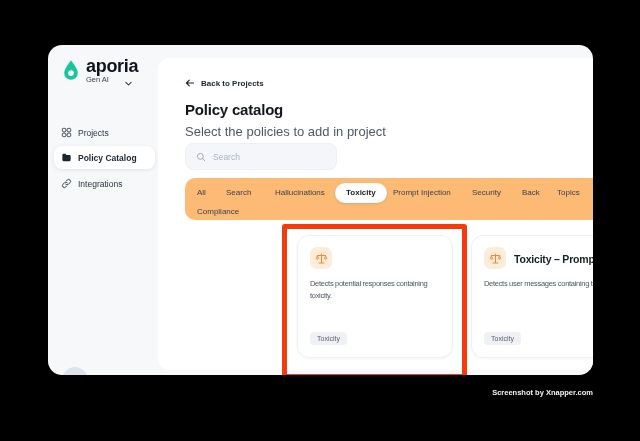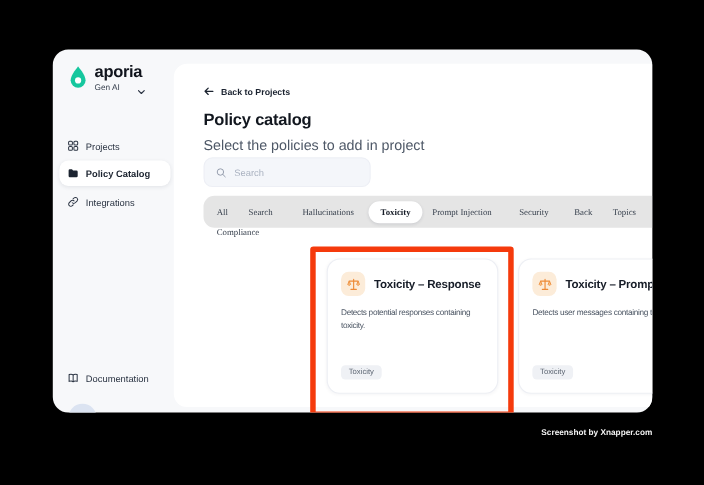--- a/index.html
+++ b/index.html
@@ -16,21 +16,21 @@
   .window {
     position:absolute; left:48px; top:45px; width:545px; height:330px;
     background:#f7f8fa; border-radius:14px; overflow:hidden;
     box-shadow:0 12px 40px rgba(0,0,0,.55);
   }
 
   
   .sidebar { position:absolute; left:0; top:0; width:110px; height:100%; }
   .logo-row { position:absolute; left:12px; top:14px; display:flex; align-items:flex-start; gap:4px; }
   .logo-mark { width:22px; height:22px; flex:0 0 auto; }
-  .logo-name { font-size:15px; font-weight:bold; color:#10141c; letter-spacing:-.3px; line-height:14px; }
+  .logo-name { font-size:18px; font-weight:bold; color:#10141c; letter-spacing:-.3px; line-height:14px; }
   .logo-ws { font-size:7.5px; color:#343d4b; margin-top:2px; }
   .ws-chevron { position:absolute; left:76px; top:34px; width:9px; height:9px; cursor:pointer; }
 
   .nav-item {
     position:absolute; left:6px; width:101px; height:23px;
     display:flex; align-items:center; gap:6px; padding-left:7px;
     border-radius:8px; font-size:8.5px; color:#2a3342; cursor:pointer;
   }
   .nav-item.active { background:#fff; box-shadow:0 1px 4px rgba(25,35,60,.10); font-weight:bold; color:#1c2430; }
   .nav-ico { width:11px; height:11px; flex:0 0 auto; display:block; }
@@ -59,21 +59,21 @@
     display:flex; align-items:center; gap:7px; padding:0 10px;
   }
   .search-ico { width:10px; height:10px; flex:0 0 auto; }
   .searchbar input {
     border:none; outline:none; background:transparent; width:100%;
     font-family:"Liberation Sans",sans-serif; font-size:8.5px; color:#333;
   }
   .searchbar input::placeholder { color:#aab2c0; }
 
   
-  .tabs { position:absolute; left:27px; top:120px; right:0; height:29px; background:#e5e5e5; border-radius:10px 0 0 10px;font-family:Liberation Serif, serif; }
+  .tabs { position:absolute; left:27px; top:120px; right:0; height:42px; background:#fdba74; border-radius:10px 0 0 10px; }
   .tab {
     position:absolute; height:14px; line-height:14px; font-size:8px; color:#39424f;
     cursor:pointer; white-space:nowrap;
   }
   .tab.row1 { top:8px; }
   .tab.row2 { top:27px;text-align:center; }
   .tab.active {
     background:#fff; border-radius:10px; font-weight:bold; color:#171d28;
     height:20px; line-height:20px; padding:0 11px; top:5px;
     box-shadow:0 1px 3px rgba(25,35,60,.12);
@@ -156,27 +156,20 @@
     </div>
 
     <div class="nav-item" style="top:127px">
       <svg class="nav-ico" viewBox="0 0 24 24">
         <path d="M10.2 13.8a4.2 4.2 0 0 0 6 0l3.4-3.4a4.24 4.24 0 1 0-6-6l-1.7 1.7" fill="none" stroke="#2a3342" stroke-width="2" stroke-linecap="round"></path>
         <path d="M13.8 10.2a4.2 4.2 0 0 0-6 0l-3.4 3.4a4.24 4.24 0 1 0 6 6l1.7-1.7" fill="none" stroke="#2a3342" stroke-width="2" stroke-linecap="round"></path>
       </svg>
       <span>Integrations</span>
     </div>
 
-    <div class="nav-item" style="top:287px">
-      <svg class="nav-ico" viewBox="0 0 24 24">
-        <path d="M12 6.2C10 4.5 7 4.4 4 5.4V19c3-1 6-.9 8 .8 2-1.7 5-1.8 8-.8V5.4c-3-1-6-.9-8 .8Z" fill="none" stroke="#2a3342" stroke-width="2" stroke-linejoin="round"></path>
-        <path d="M12 6.2v13.6" stroke="#2a3342" stroke-width="2"></path>
-      </svg>
-      <span>Documentation</span>
-    </div>
 
     <div class="avatar"></div>
   </div>
 
   <div class="main">
 
     <div class="back-link">
       <svg class="back-arrow" viewBox="0 0 14 14">
         <path d="M12 7H2.5M6 3 2 7l4 4" fill="none" stroke="#1b2330" stroke-width="1.6" stroke-linecap="round" stroke-linejoin="round"></path>
       </svg>
@@ -207,21 +200,20 @@
     </div>
 
     <div class="card c0">
       <div class="card-icon">
         <svg viewBox="0 0 24 24">
           <path d="M12 3.5v15.5M7.5 20.5h9M4.5 6.5h15" fill="none" stroke="#ed8a36" stroke-width="1.9" stroke-linecap="round"></path>
           <path d="M4.5 6.5 2.2 12.2a2.6 2.6 0 0 0 4.6 0L4.5 6.5Z" fill="#f8c58c" stroke="#ed8a36" stroke-width="1.5" stroke-linejoin="round"></path>
           <path d="M19.5 6.5 17.2 12.2a2.6 2.6 0 0 0 4.6 0L19.5 6.5Z" fill="#f8c58c" stroke="#ed8a36" stroke-width="1.5" stroke-linejoin="round"></path>
         </svg>
       </div>
-      <div class="card-title">Toxicity – Response</div>
       <div class="card-desc">Detects potential responses containing toxicity.</div>
       <div class="card-tag">Toxicity</div>
     </div>
 
     <div class="card c1">
       <div class="card-icon">
         <svg viewBox="0 0 24 24">
           <path d="M12 3.5v15.5M7.5 20.5h9M4.5 6.5h15" fill="none" stroke="#ed8a36" stroke-width="1.9" stroke-linecap="round"></path>
           <path d="M4.5 6.5 2.2 12.2a2.6 2.6 0 0 0 4.6 0L4.5 6.5Z" fill="#f8c58c" stroke="#ed8a36" stroke-width="1.5" stroke-linejoin="round"></path>
           <path d="M19.5 6.5 17.2 12.2a2.6 2.6 0 0 0 4.6 0L19.5 6.5Z" fill="#f8c58c" stroke="#ed8a36" stroke-width="1.5" stroke-linejoin="round"></path>

